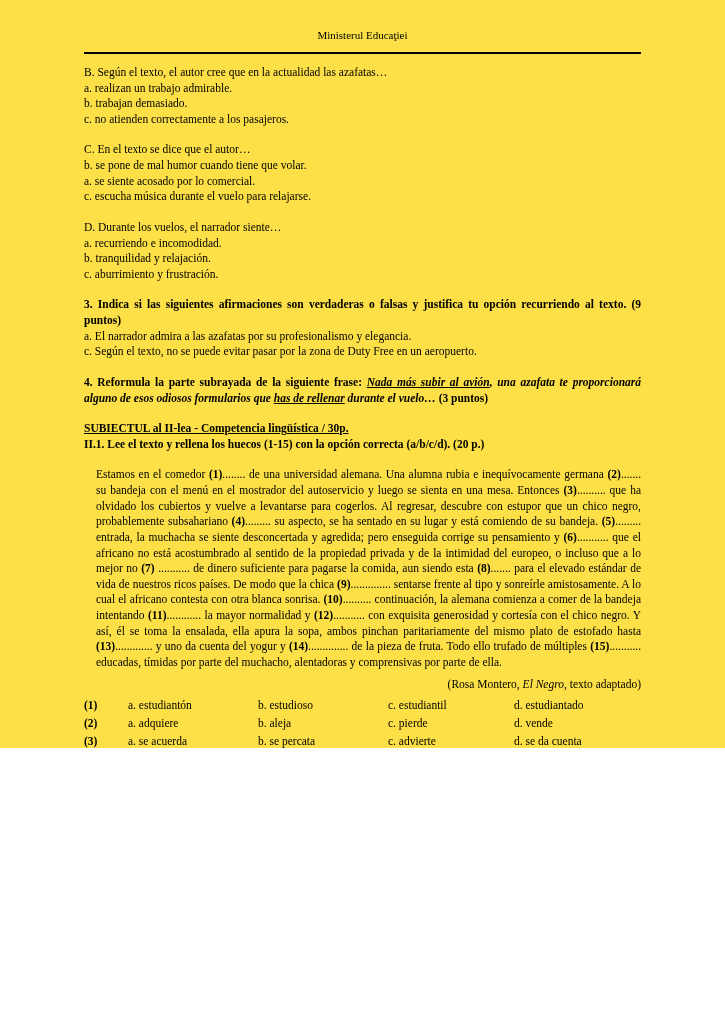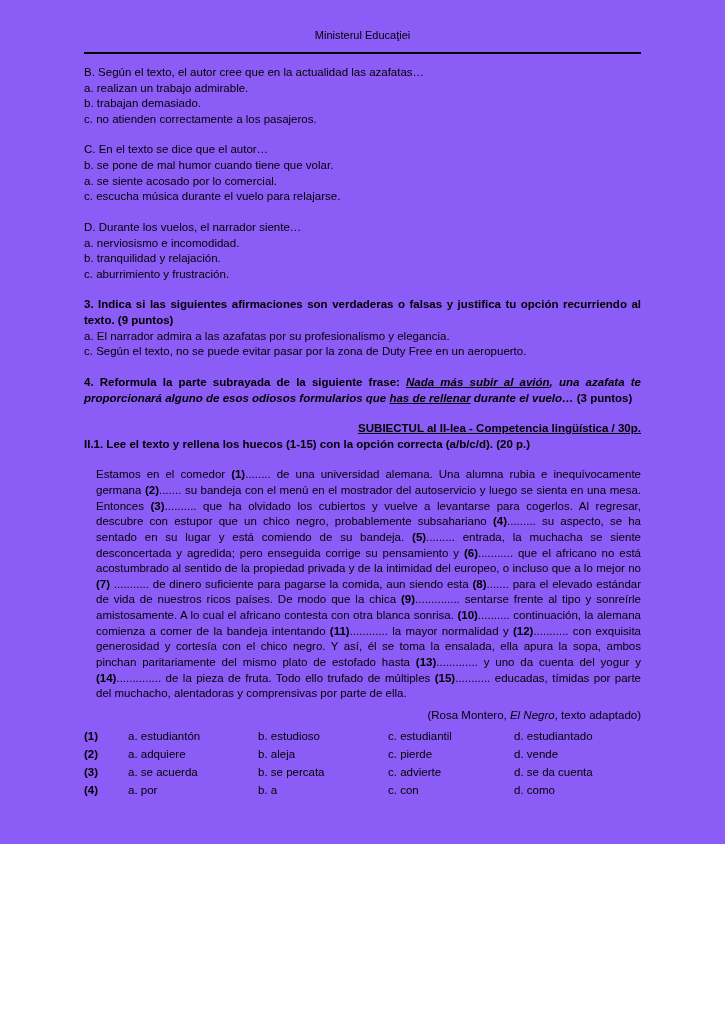--- a/index.html
+++ b/index.html
@@ -1,35 +1,35 @@
 <!DOCTYPE html>
 <html><head>
 <meta charset="utf-8">
 <style>
   html,body{margin:0;padding:0;background:#ffffff;}
   .page{
     position:relative;
-    width:725px;height:844px;
-    background:#8b5cf6;color:#000;
-    font-family:Liberation Sans, sans-serif;
+    width:725px;height:748px;
+    background:#fde047;color:#000;
+    font-family:Liberation Serif, serif;
     font-size:11.5px;line-height:1.36;
     box-sizing:border-box;
     overflow:hidden;
   }
   .content{position:absolute;left:84px;right:84px;top:28px;}
   .header-title{text-align:center;font-size:11px;margin-bottom:9px;}
   .header-rule{border:0;border-top:2px solid #000;margin:0 0 11px 0;}
   .block{margin-bottom:15px;}
   .line{white-space:normal;}
   .bold{font-weight:bold;}
   .just{text-align:justify;}
   .b{font-weight:bold;}
   .i{font-style:italic;}
   .u{text-decoration:underline;}
-  .subject-title{font-weight:bold;text-decoration:underline;text-align:right;}
+  .subject-title{font-weight:bold;text-decoration:underline;}
   .subject-sub{font-weight:bold;}
   .cloze{margin:0 0 6px 12px;text-align:justify;}
   .attribution{text-align:right;}
   .mcq{margin-top:4px;}
   .mcq-row{display:grid;grid-template-columns:44px 130px 130px 126px 1fr;line-height:18px;}
   .mcq-num{font-weight:bold;}
   .footer{position:absolute;left:84px;right:84px;top:942px;font-size:15px;line-height:1.3;}
   .footer-rule{border:0;border-top:1px solid #000;margin:0 0 4px 0;}
   .footer-line2{font-weight:bold;}
   .page-number{position:absolute;left:0;width:725px;top:988px;text-align:center;font-size:11px;}
@@ -52,21 +52,21 @@
 
     <div class="block">
       <div class="line">C. En el texto se dice que el autor…</div>
       <div class="line">b. se pone de mal humor cuando tiene que volar.</div>
       <div class="line">a. se siente acosado por lo comercial.</div>
       <div class="line">c. escucha música durante el vuelo para relajarse.</div>
     </div>
 
     <div class="block">
       <div class="line">D. Durante los vuelos, el narrador siente…</div>
-      <div class="line">a. nerviosismo e incomodidad.</div>
+      <div class="line">a. recurriendo e incomodidad.</div>
       <div class="line">b. tranquilidad y relajación.</div>
       <div class="line">c. aburrimiento y frustración.</div>
     </div>
 
     <div class="block">
       <div class="line bold just">3. Indica si las siguientes afirmaciones son verdaderas o falsas y justifica tu opción recurriendo al texto. (9 puntos)</div>
       <div class="line">a. El narrador admira a las azafatas por su profesionalismo y elegancia.</div>
       <div class="line">c. Según el texto, no se puede evitar pasar por la zona de Duty Free en un aeropuerto.</div>
     </div>
 

